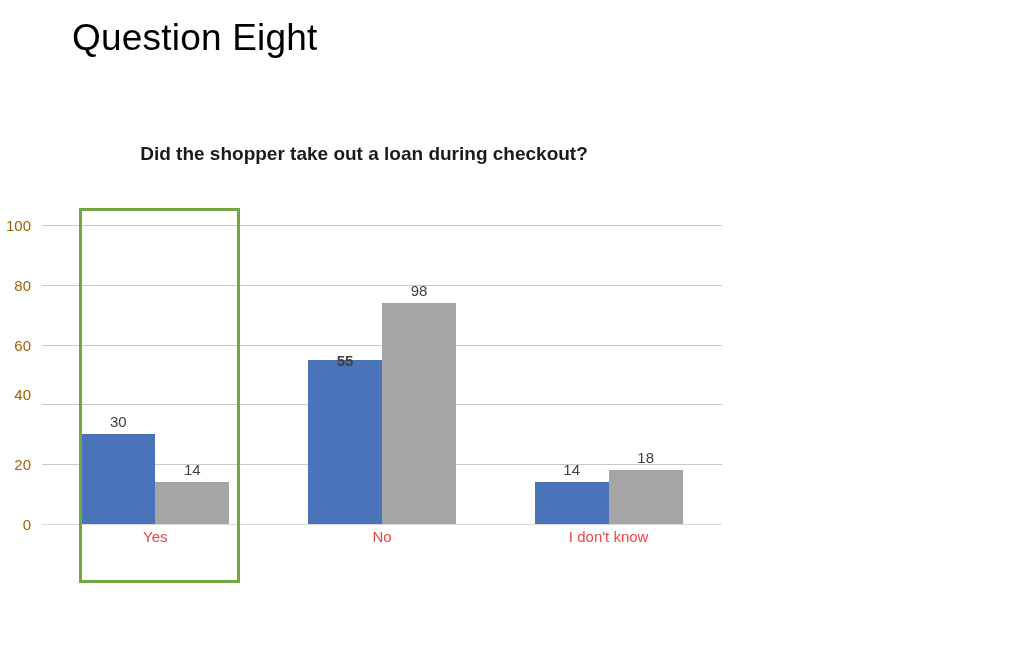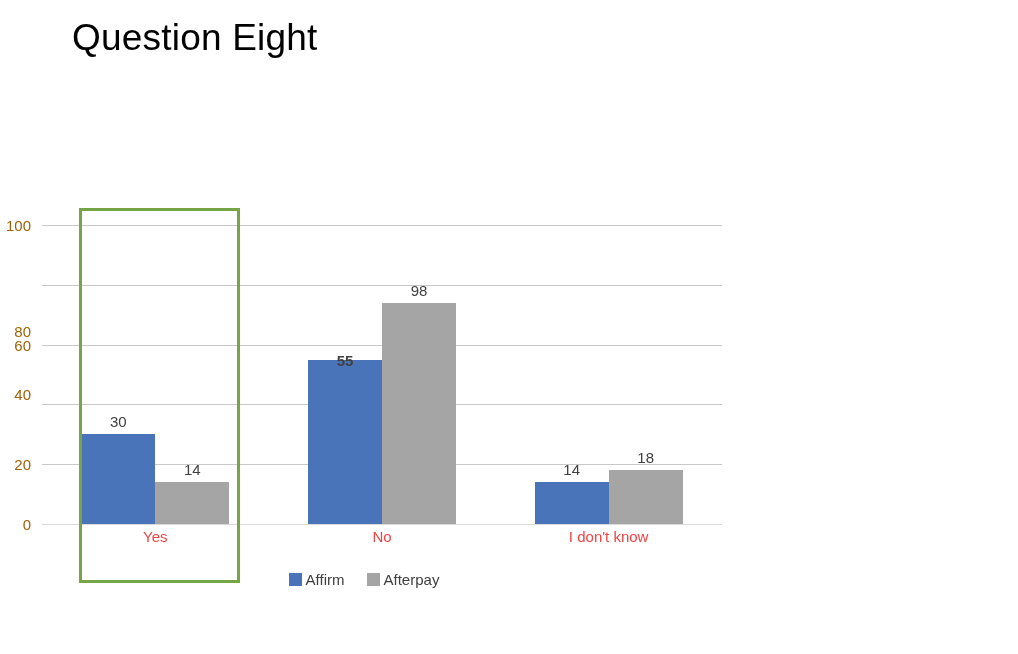--- a/index.html
+++ b/index.html
@@ -149,59 +149,49 @@
     pointer-events: none;
   }
 </style>
 </head>
 <body>
 
 <div id="slide-title">Question Eight</div>
 
 <div id="chart">
 
+  <div id="chart-title">Did the shopper take out a loan during checkout?</div>
 
   <div id="plot-area">
 
   <div class="gridline baseline" style="top: 299px;"></div>
       <div class="ytick-label" style="top: 299px;">0</div>
       <div class="gridline" style="top: 239.2px;"></div>
       <div class="ytick-label" style="top: 239.2px;">20</div>
       <div class="gridline" style="top: 179.4px;"></div>
       <div class="ytick-label" style="top: 169px;">40</div>
       <div class="gridline" style="top: 119.6px;"></div>
       <div class="ytick-label" style="top: 119.6px;">60</div>
       <div class="gridline" style="top: 59.8px;"></div>
-      <div class="ytick-label" style="top: 59.8px; margin-top: 46px;">80</div>
+      <div class="ytick-label" style="top: 59.8px;">80</div>
       <div class="gridline" style="top: 0px;"></div>
       <div class="ytick-label" style="top: 0px;">100</div>
       <div class="bar affirm" style="left: 39.3333px; width: 74px; height: 89.7px;"></div>
       <div class="bar-label" style="left: 76.3333px; top: 188.3px;">30</div>
       <div class="bar afterpay" style="left: 113.333px; width: 74px; height: 41.86px;"></div>
       <div class="bar-label" style="left: 150.333px; top: 236.14px;">14</div>
       <div class="cat-label" style="left: 113.333px;">Yes</div>
       <div class="bar affirm" style="left: 266px; width: 74px; height: 164.45px;"></div>
       <div class="bar-label" style="left: 303px; top: 127px; font-weight: bold;">55</div>
       <div class="bar afterpay" style="left: 340px; width: 74px; height: 221.26px;"></div>
       <div class="bar-label" style="left: 377px; top: 56.74px;">98</div>
       <div class="cat-label" style="left: 340px;">No</div>
       <div class="bar affirm" style="left: 492.667px; width: 74px; height: 41.86px;"></div>
       <div class="bar-label" style="left: 529.667px; top: 236.14px;">14</div>
       <div class="bar afterpay" style="left: 566.667px; width: 74px; height: 53.82px;"></div>
       <div class="bar-label" style="left: 603.667px; top: 224.18px;">18</div>
       <div class="cat-label" style="left: 566.667px;">I don't know</div>
     </div>
 
-  <div id="legend">
-
-  <div class="legend-item">
-        <span class="legend-swatch affirm"></span>
-        <span class="legend-text">Affirm</span>
-      </div>
-      <div class="legend-item">
-        <span class="legend-swatch afterpay"></span>
-        <span class="legend-text">Afterpay</span>
-      </div>
-    </div>
 
 </div>
 
 <div id="highlight-box"></div>
 
 </body></html>

